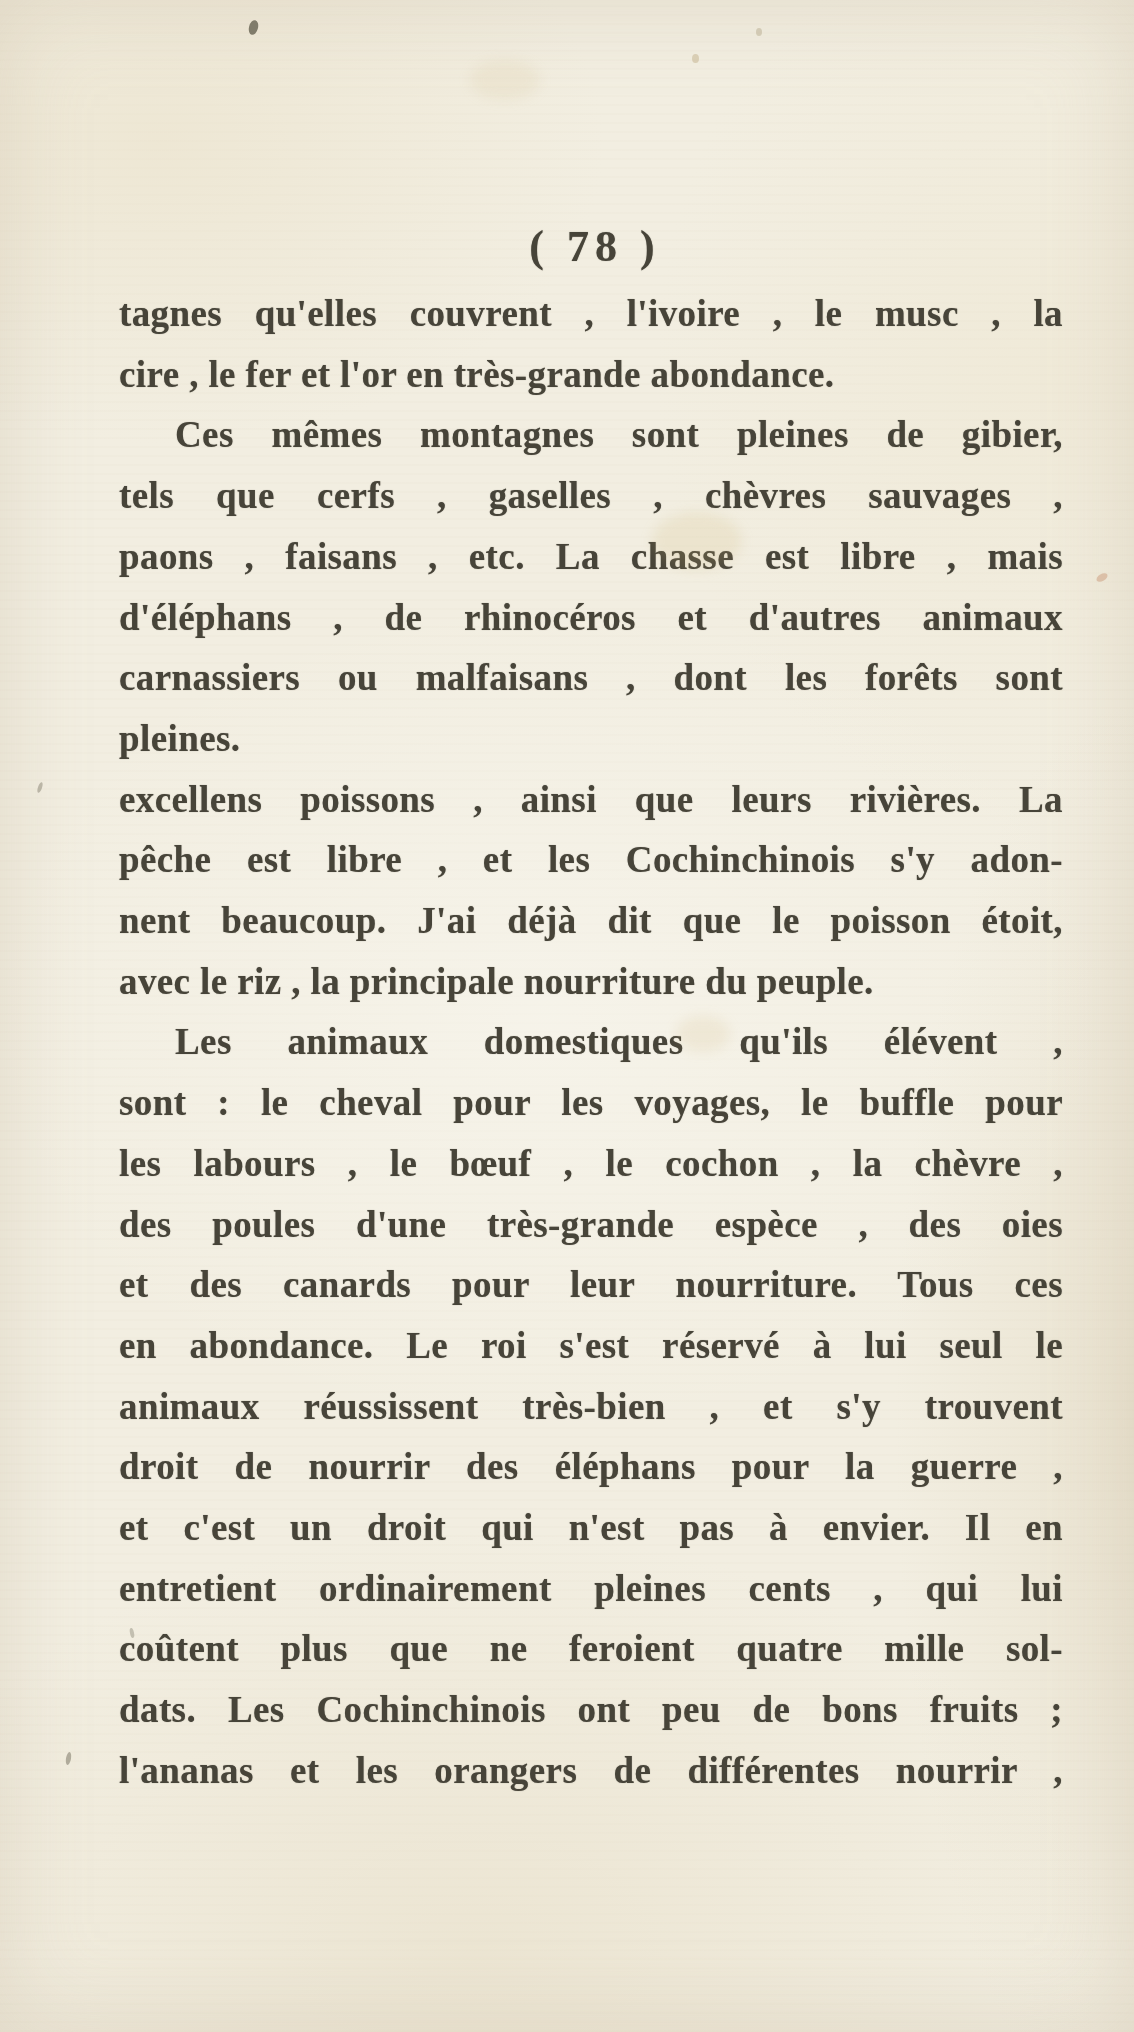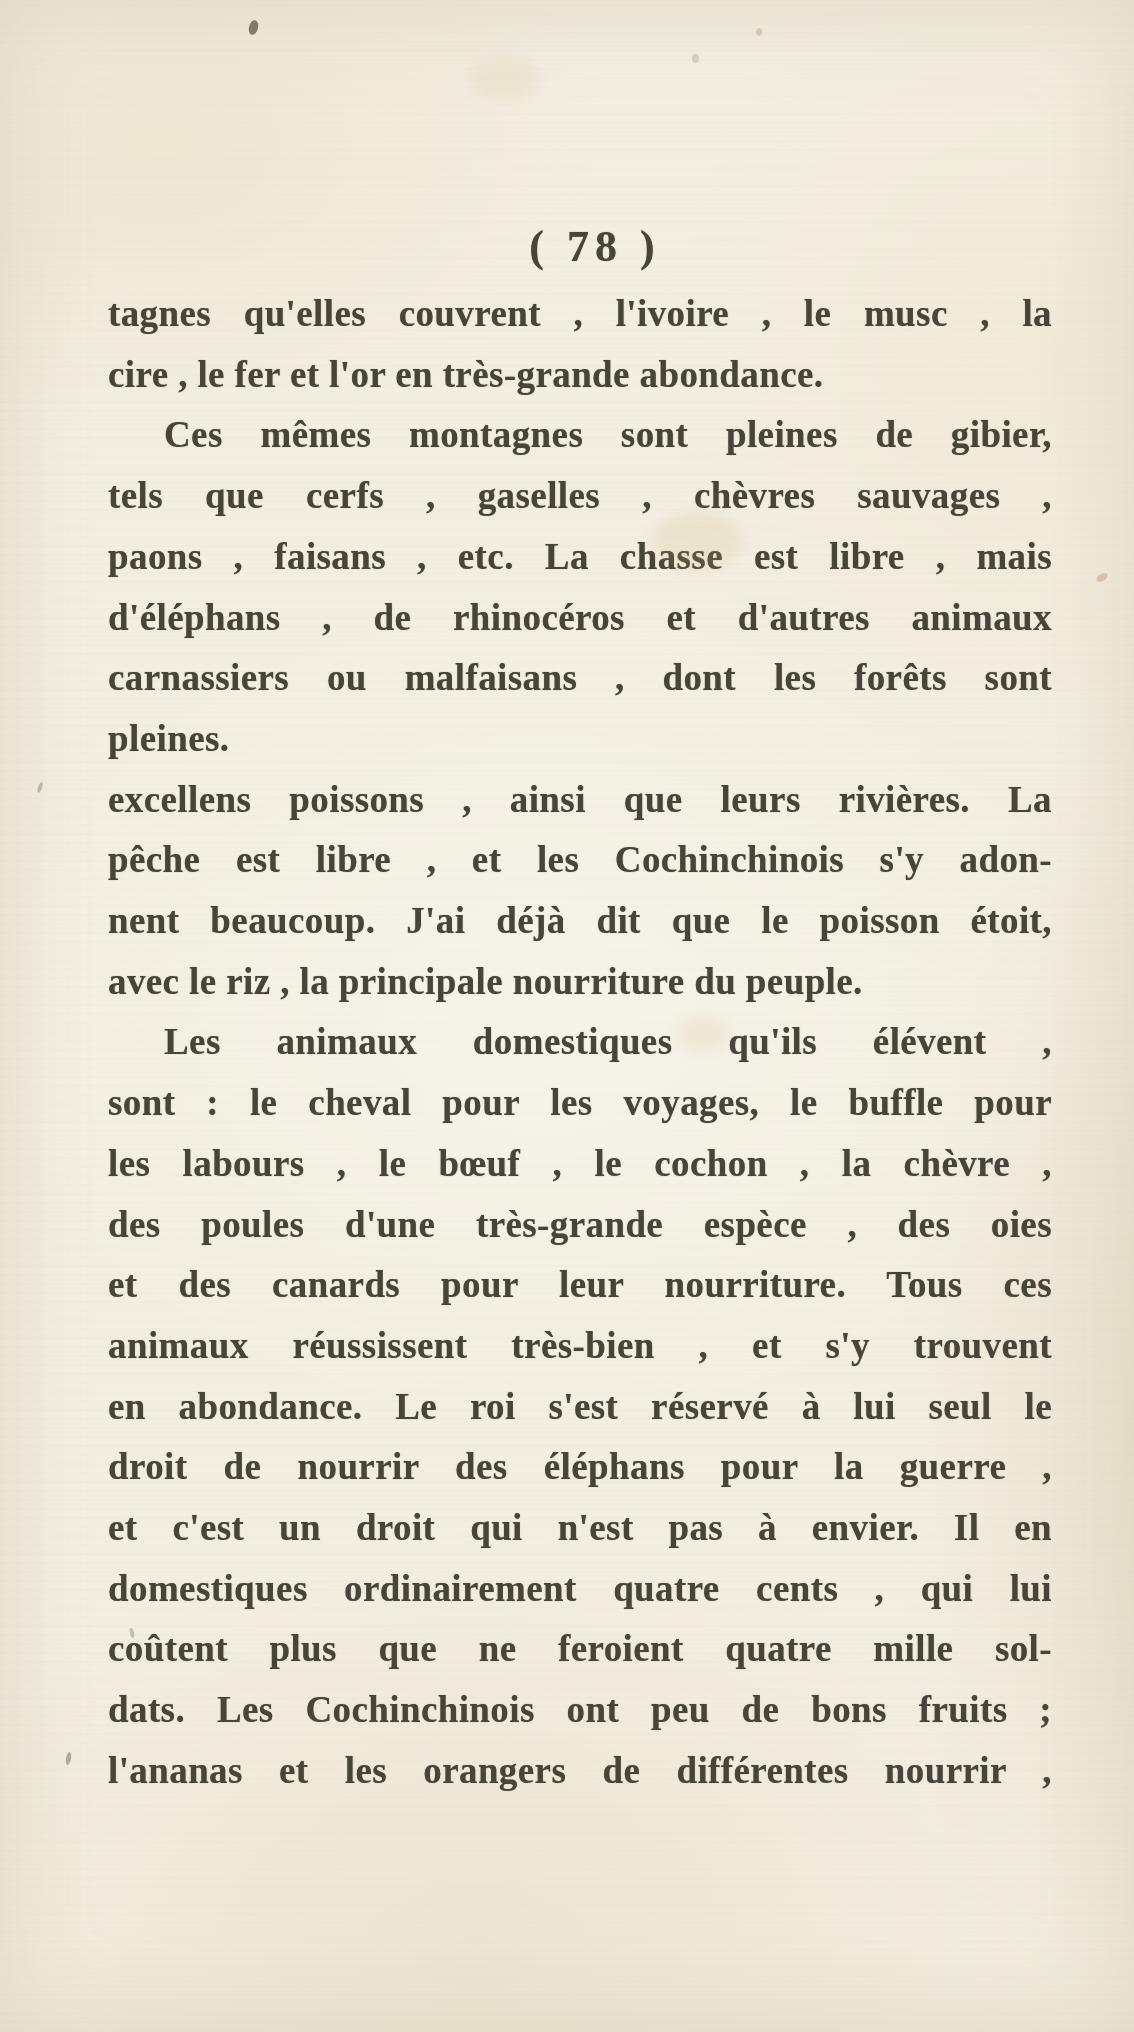--- a/index.html
+++ b/index.html
@@ -27,21 +27,21 @@
     position:absolute;
     top:221px;left:56px;width:1078px;
     text-align:center;
     font-size:44px;
     letter-spacing:6px;
     color:var(--ink,#474439);
     text-shadow:0 0 1px rgba(71,68,57,0.55);
   }
   .text{
     position:absolute;
-    top:284px;left:108px;width:944px;
+    top:284px;left:119px;width:944px;
     font-size:37px;
     line-height:60.7px;
     letter-spacing:0.4px;
     color:var(--ink,#474439);
     text-shadow:0 0 1px rgba(71,68,57,0.5);
   }
   .ln{ text-align:justify; text-align-last:justify; }
   .ln.end{ text-align-last:left; }
   .ln.ind{ text-indent:56px; }
   
@@ -76,25 +76,25 @@
     <div class="ln end">pleines.</div>
     <div class="ln">excellens poissons , ainsi que leurs rivières. La</div>
     <div class="ln">pêche est libre , et les Cochinchinois s'y adon-</div>
     <div class="ln">nent beaucoup. J'ai déjà dit que le poisson étoit,</div>
     <div class="ln end">avec le riz , la principale nourriture du peuple.</div>
     <div class="ln ind">Les animaux domestiques qu'ils élévent ,</div>
     <div class="ln">sont : le cheval pour les voyages, le buffle pour</div>
     <div class="ln">les labours , le bœuf , le cochon , la chèvre ,</div>
     <div class="ln">des poules d'une très-grande espèce , des oies</div>
     <div class="ln">et des canards pour leur nourriture. Tous ces</div>
+    <div class="ln">en abondance. Le roi s'est réservé à lui seul le</div>
     <div class="ln">animaux réussissent très-bien , et s'y trouvent</div>
-    <div class="ln">en abondance. Le roi s'est réservé à lui seul le</div>
     <div class="ln">droit de nourrir des éléphans pour la guerre ,</div>
     <div class="ln">et c'est un droit qui n'est pas à envier. Il en</div>
-    <div class="ln">domestiques ordinairement quatre cents , qui lui</div>
+    <div class="ln">entretient ordinairement pleines cents , qui lui</div>
     <div class="ln">coûtent plus que ne feroient quatre mille sol-</div>
     <div class="ln">dats. Les Cochinchinois ont peu de bons fruits ;</div>
     <div class="ln">l'ananas et les orangers de différentes nourrir ,</div>
   </div>
 
   <div class="speck s1"></div>
   <div class="speck s2"></div>
   <div class="speck s3"></div>
   <div class="speck s4"></div>
   <div class="speck s5"></div>

